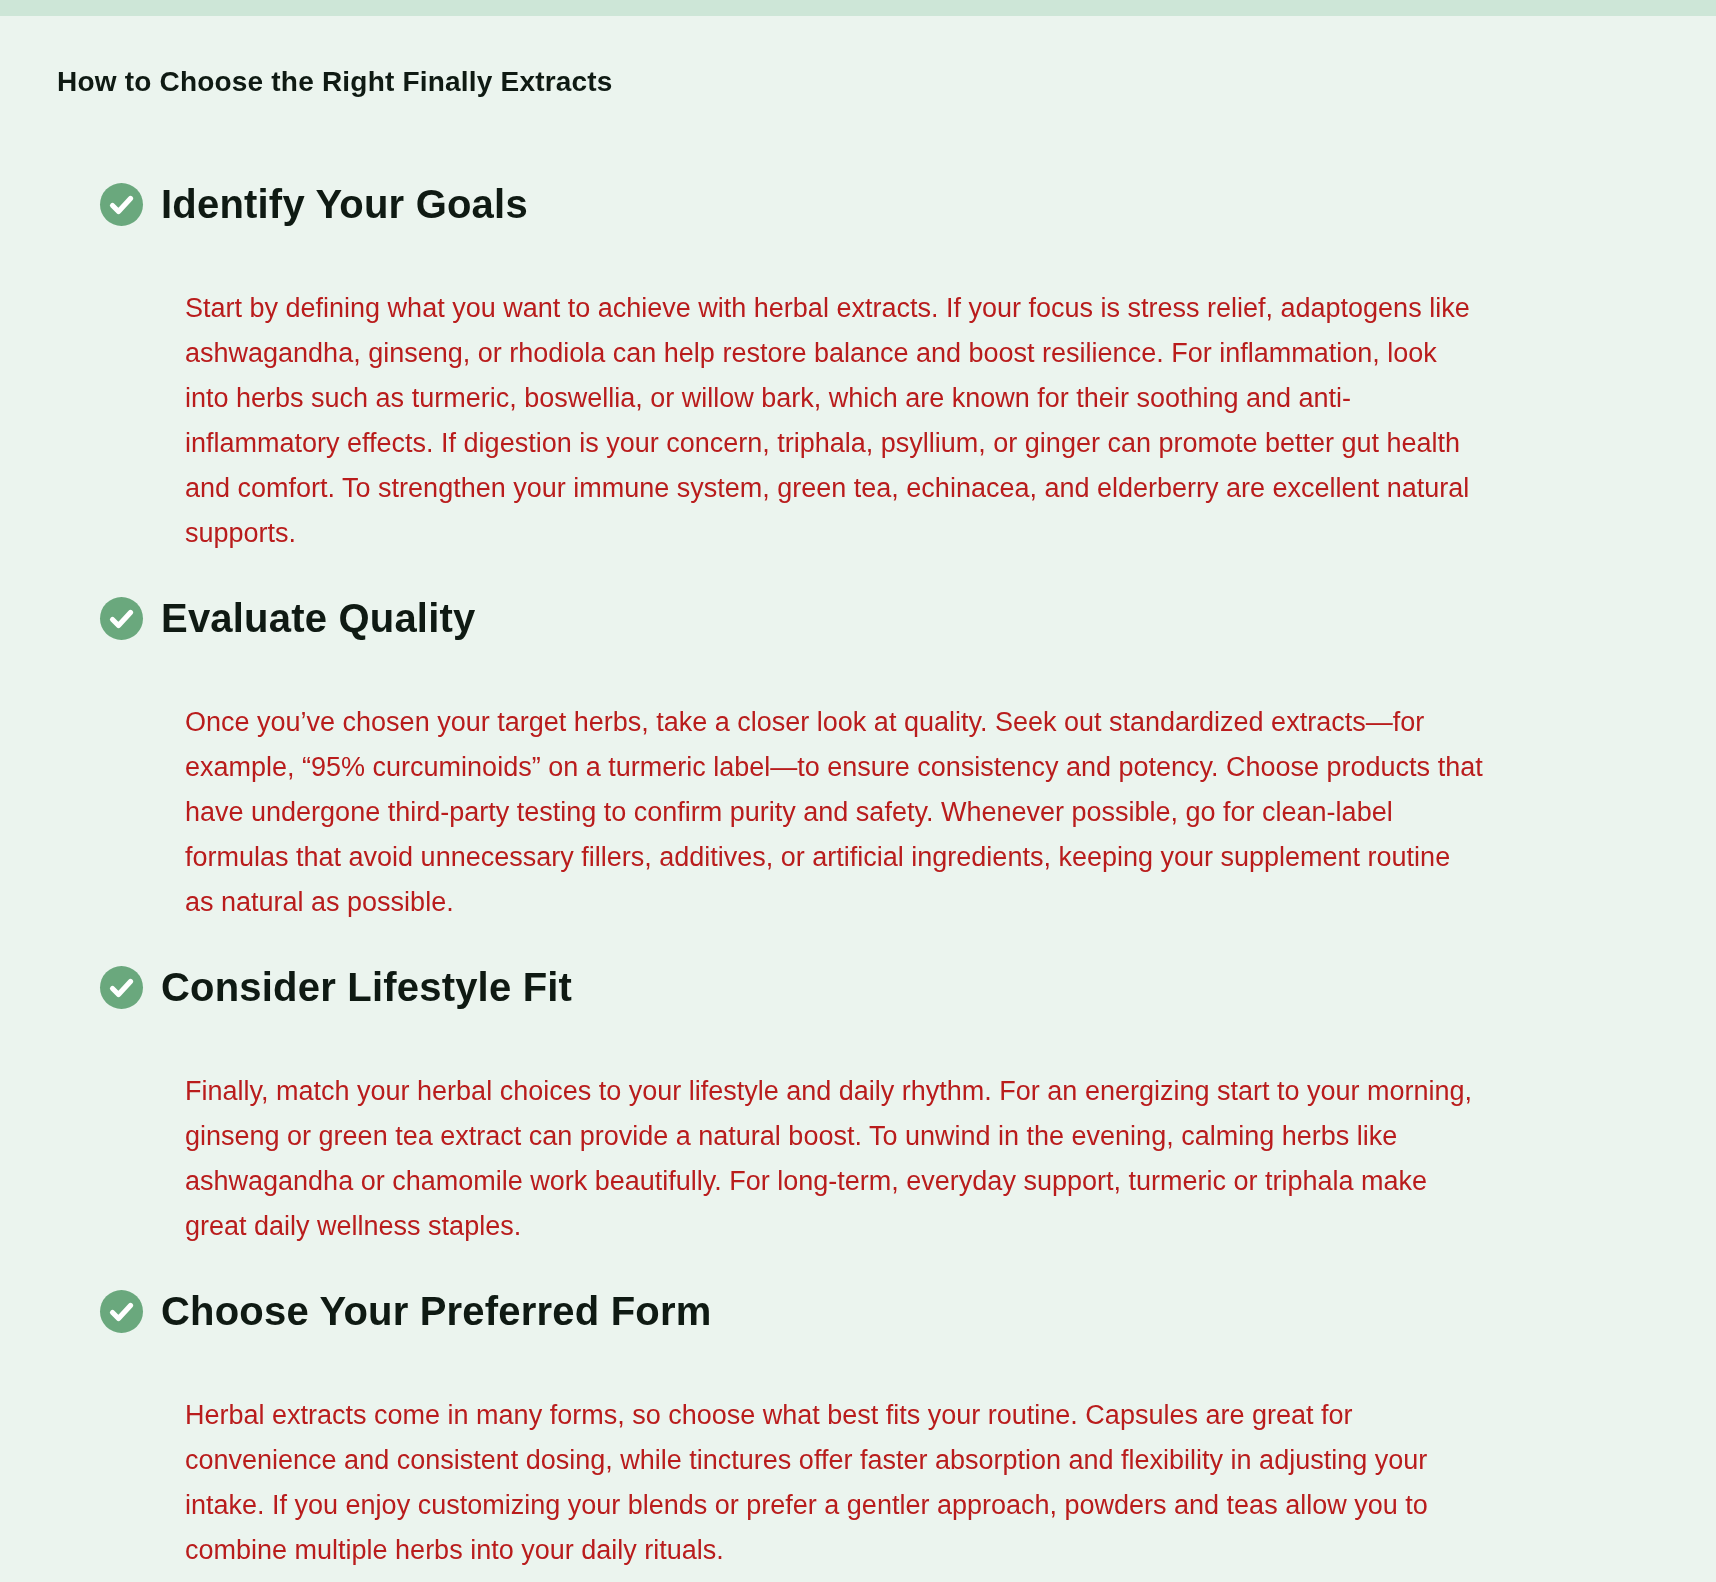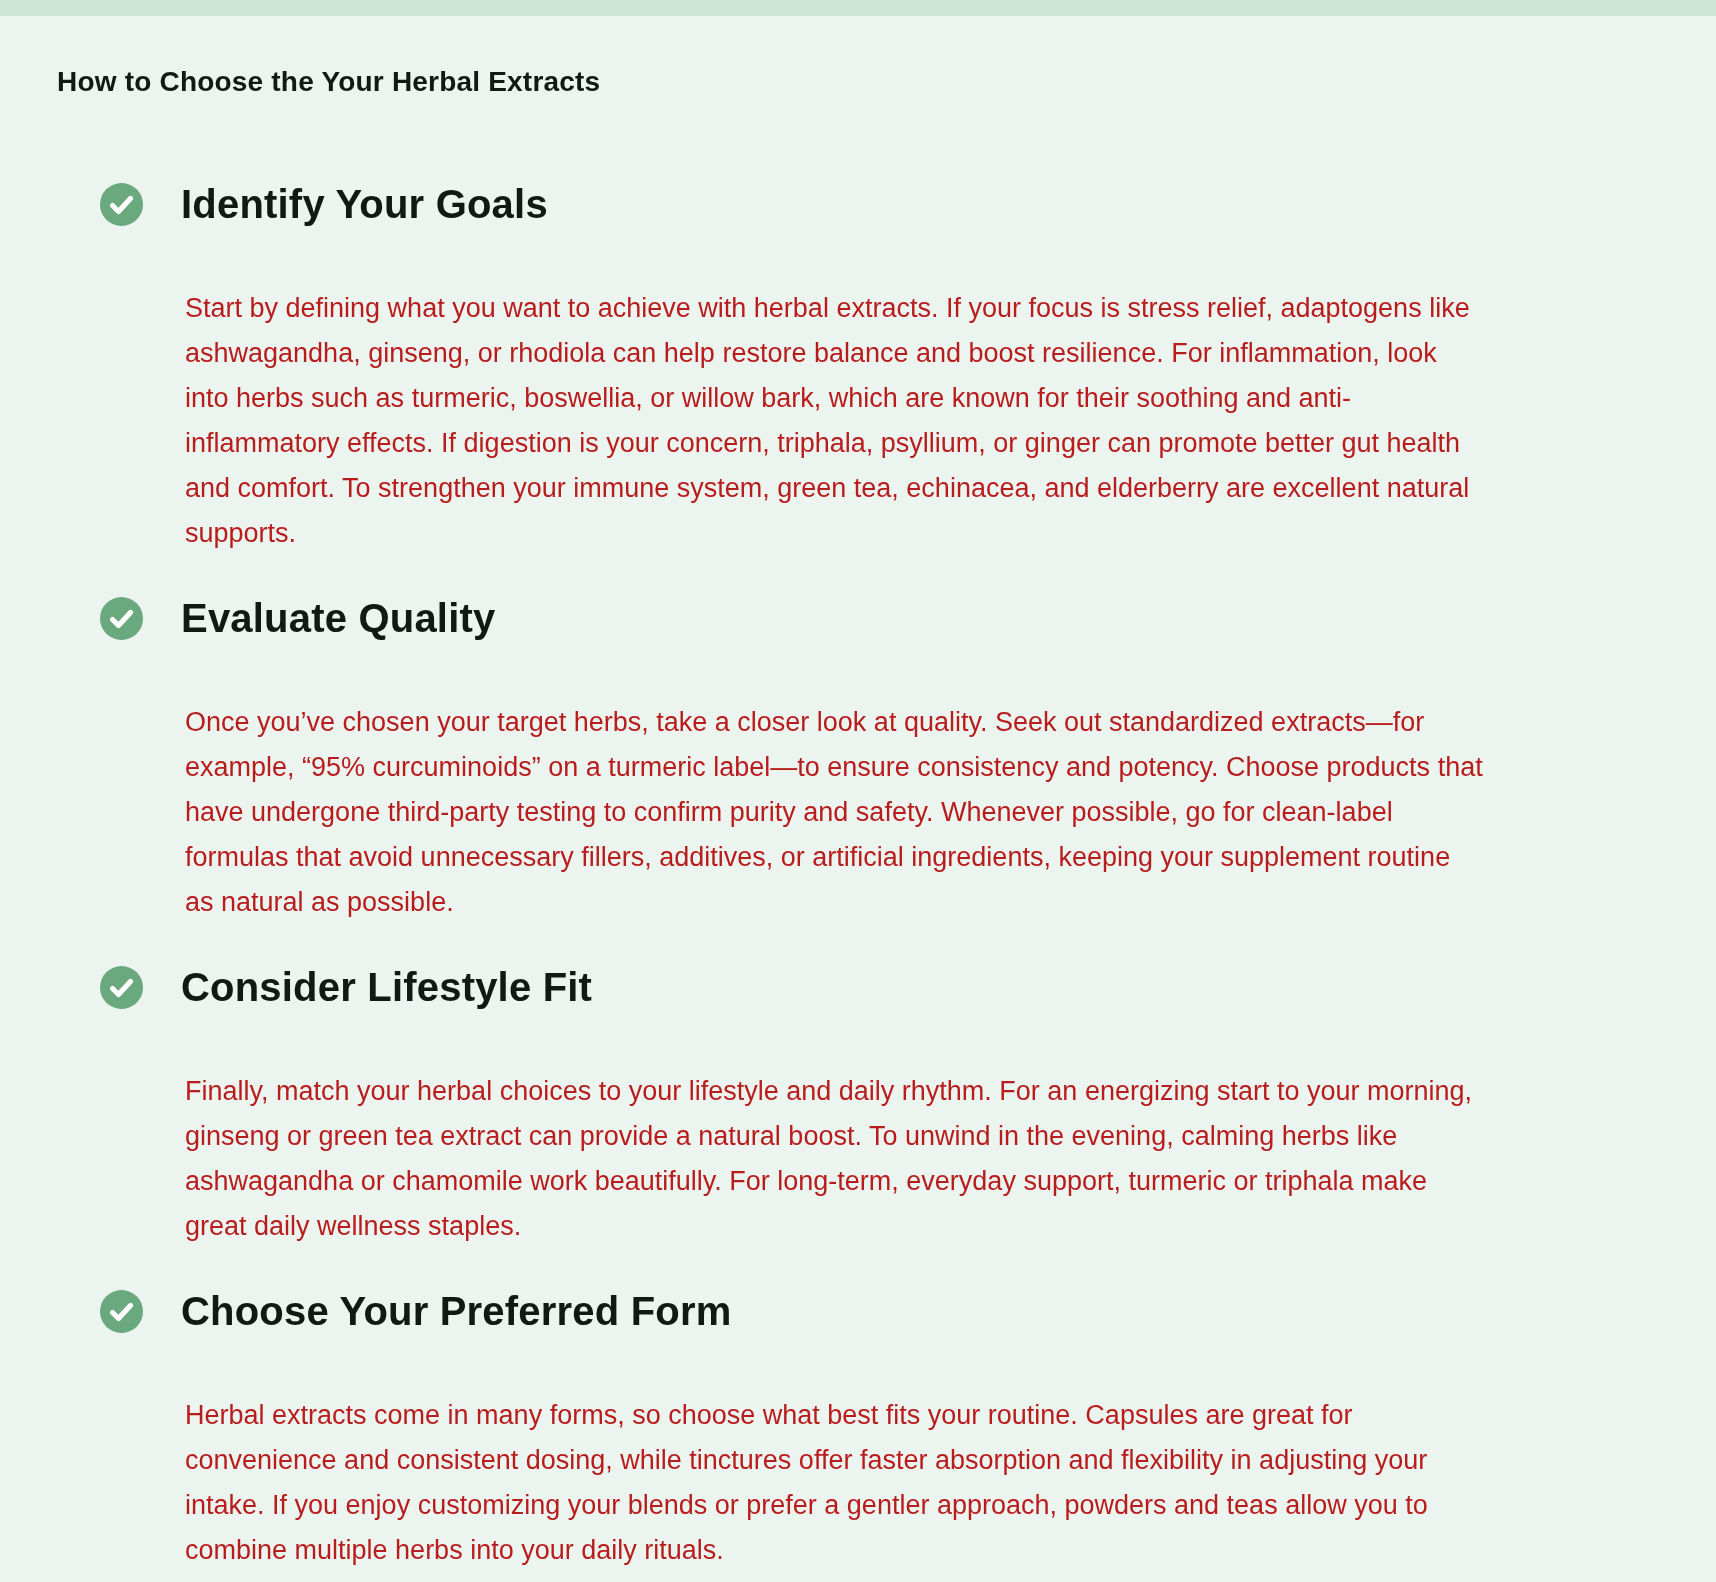--- a/index.html
+++ b/index.html
@@ -37,21 +37,21 @@
 
   .section { }
 
   .section-first { margin-top: 81px; }
   .section-next  { margin-top: 38px; }
 
   .section-header {
     display: flex;
     align-items: center;
     margin-left: 43px;
-    gap: 38px;
+    gap: 18px;
   }
 
   .check-circle {
     flex: 0 0 auto;
     width: 43px;
     height: 43px;
     border-radius: 50%;
     background: #6AA87D;
     display: flex;
     align-items: center;
@@ -78,21 +78,21 @@
     color: #b91c1c;
   }
 </style>
 </head>
 <body>
 
 <div class="top-strip"></div>
 
 <div class="page">
 
-  <h1 class="page-title">How to Choose the Your Herbal Extracts</h1>
+  <h1 class="page-title">How to Choose the Right Finally Extracts</h1>
 
   <div class="section section-first">
     <div class="section-header">
       <span class="check-circle">
         <svg width="43" height="43" viewBox="0 0 43 43" aria-hidden="true">
           <path d="M12.5 22.5 L18.5 28.5 L30.5 15.5" fill="none" stroke="#FFFFFF" stroke-width="5.2" stroke-linecap="round" stroke-linejoin="round"></path>
         </svg>
       </span>
       <h2 class="section-heading">Identify Your Goals</h2>
     </div>

